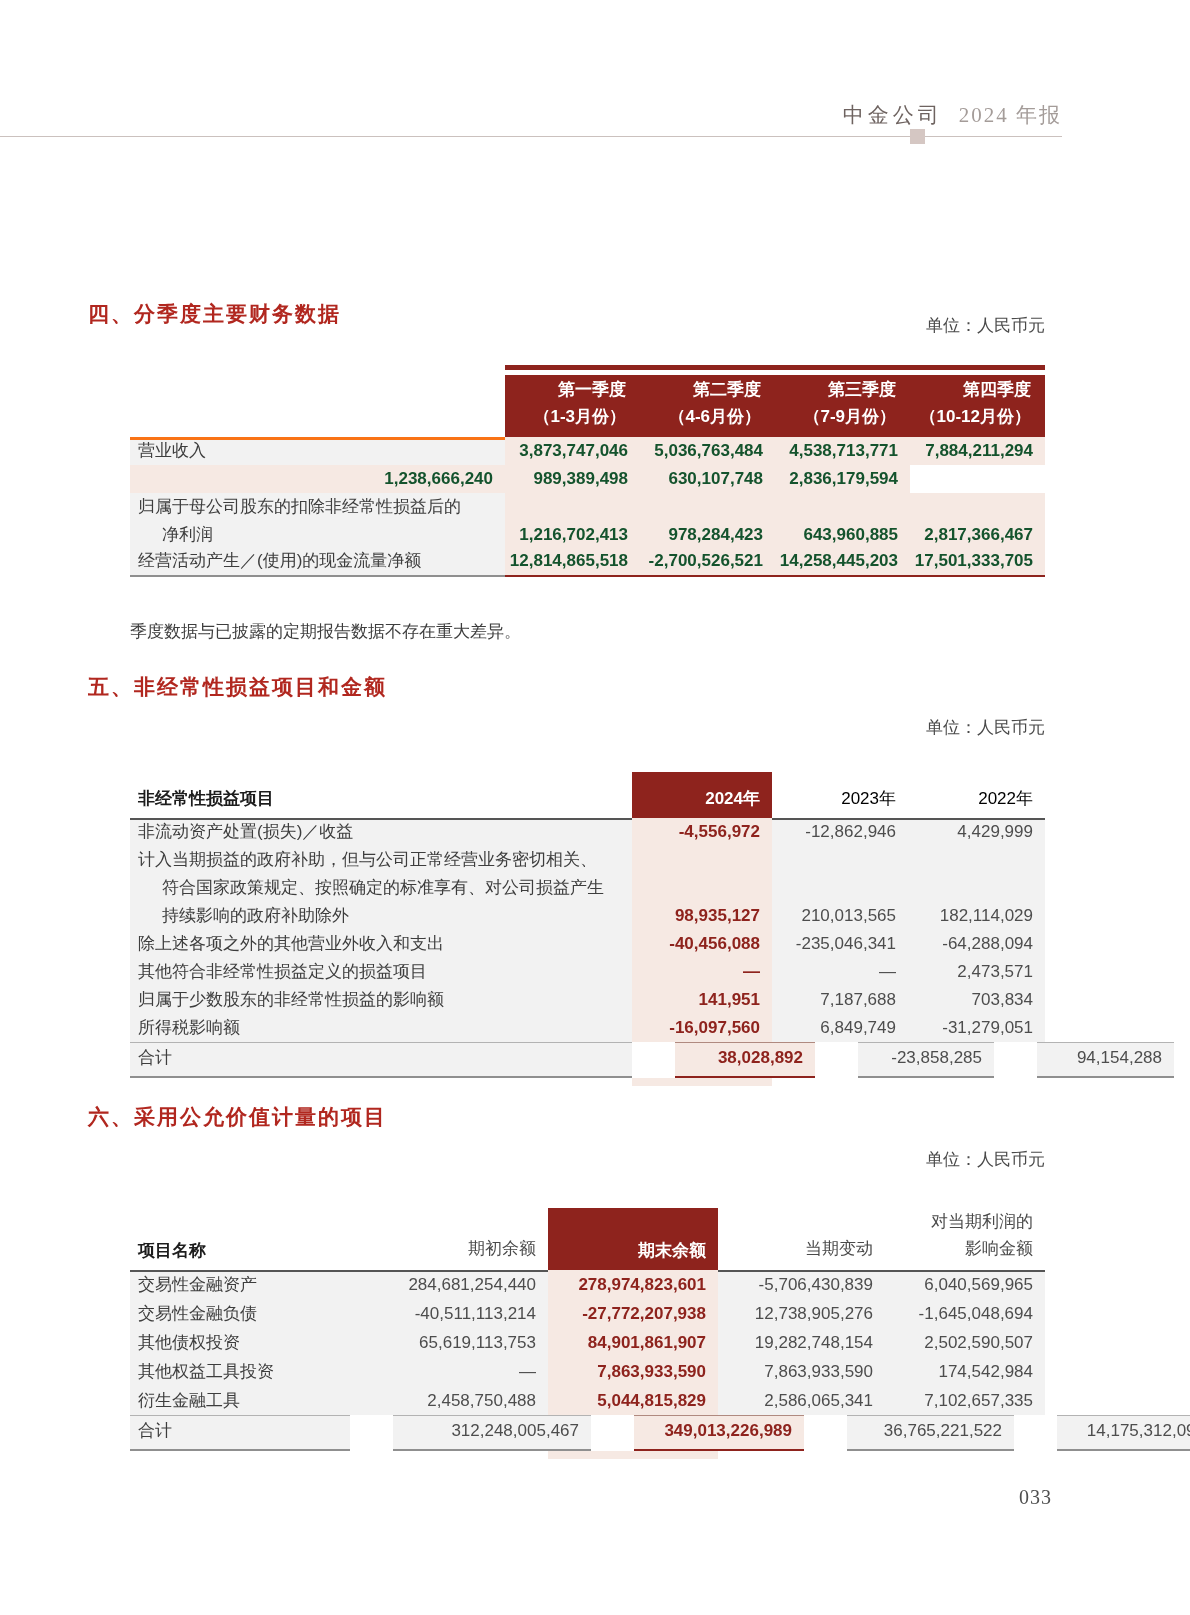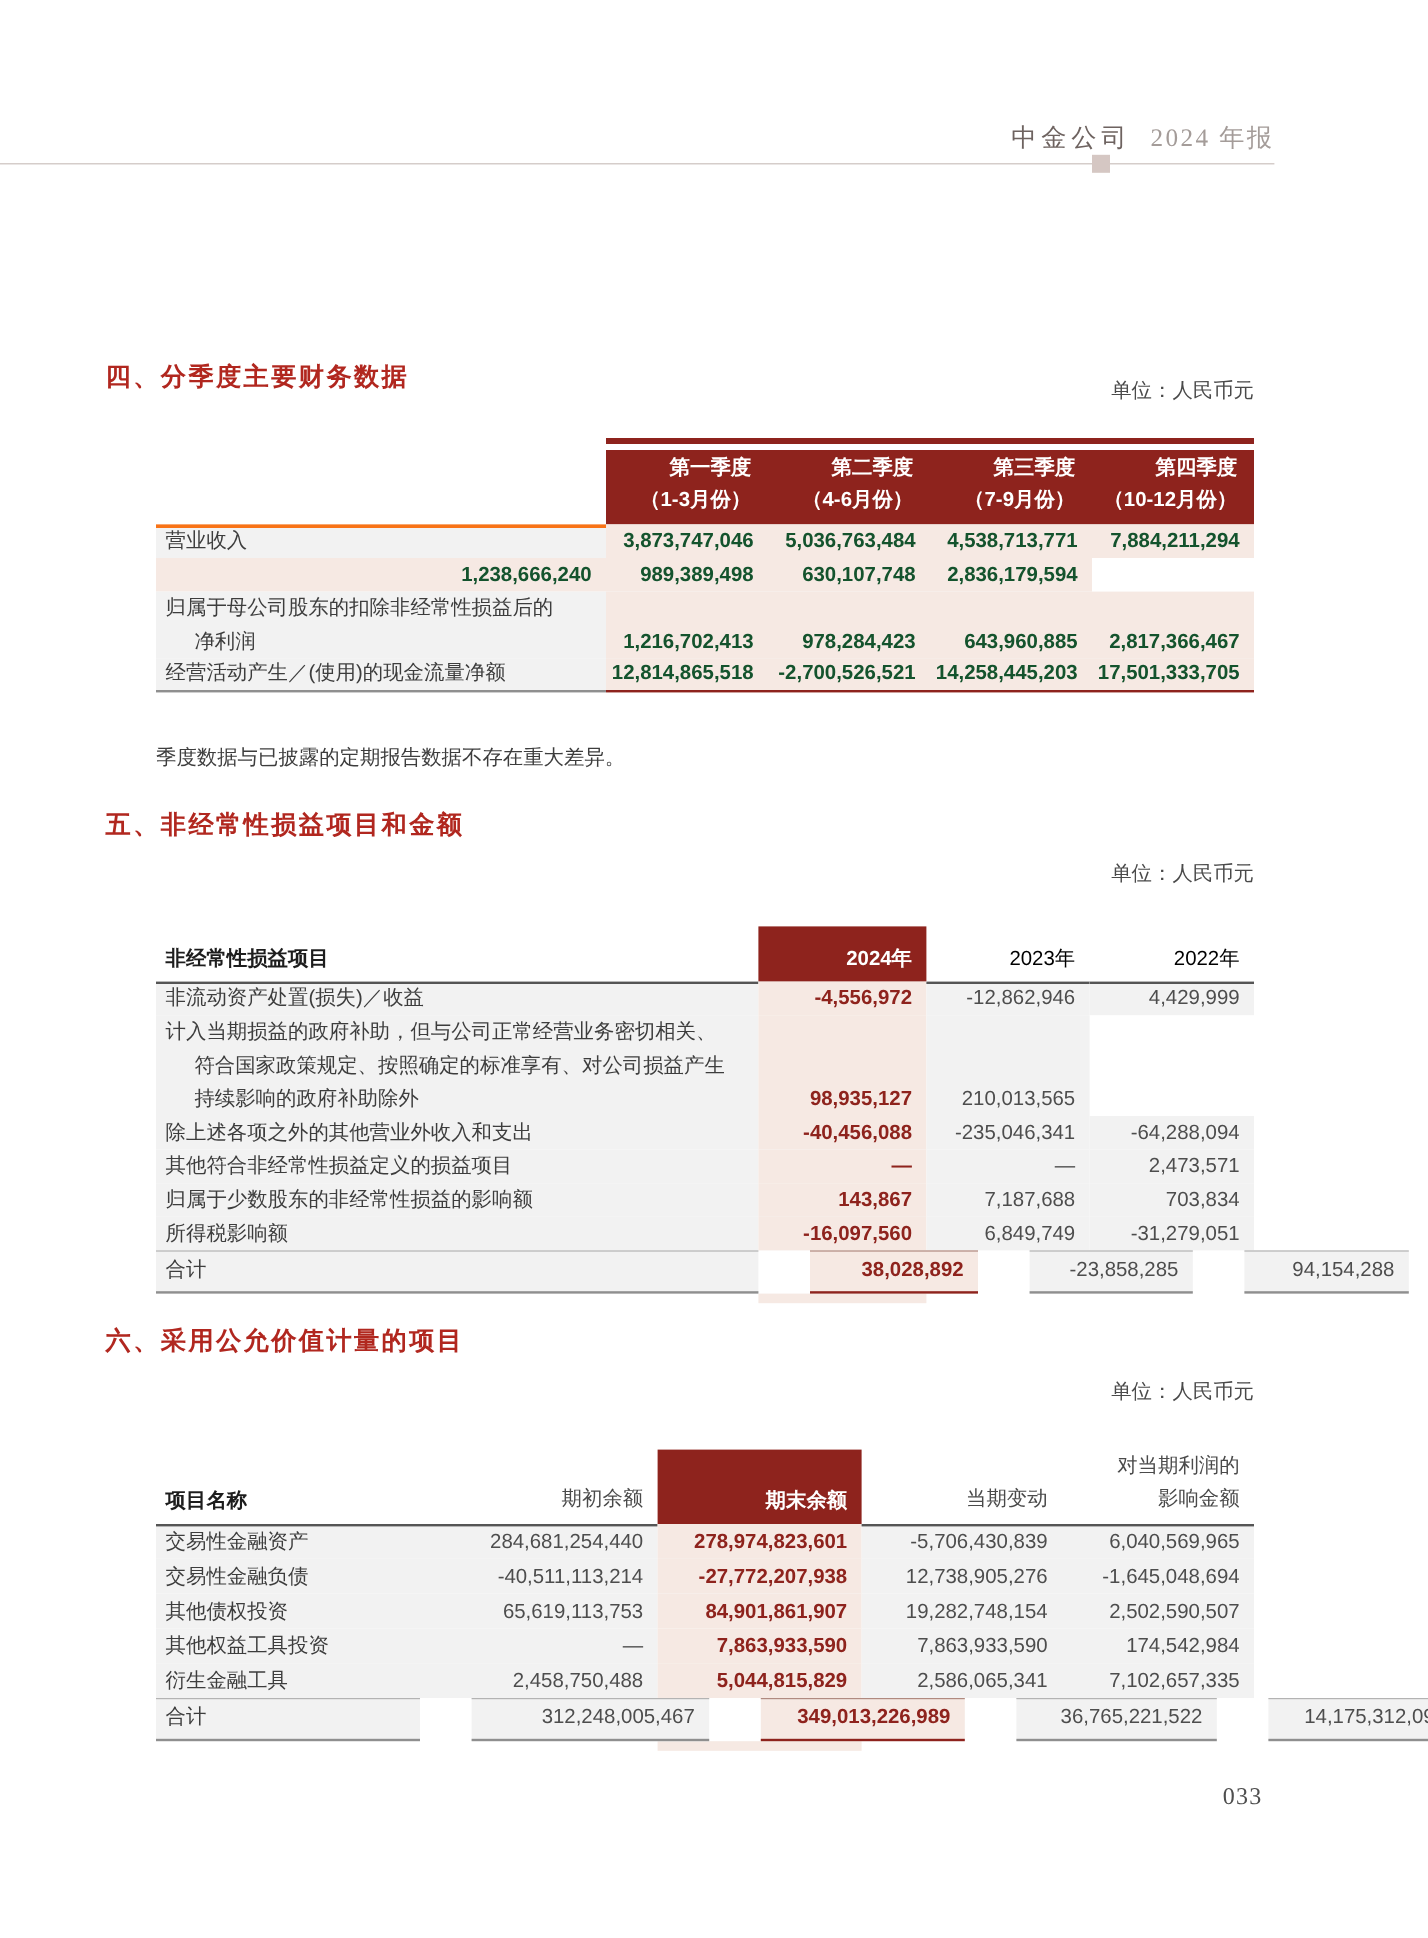--- a/index.html
+++ b/index.html
@@ -168,36 +168,37 @@
     <div class="row body-row" style="height:84px;">
       <div class="cell lab grayc">
           <div>
             <div>计入当期损益的政府补助，但与公司正常经营业务密切相关、</div>
             <div class="indent">符合国家政策规定、按照确定的标准享有、对公司损益产生</div>
             <div class="indent">持续影响的政府补助除外</div>
           </div>
         </div>
       <div class="cell num pinkc">98,935,127</div>
       <div class="cell num grayc graytxt">210,013,565</div>
+      <div class="cell num grayc graytxt">182,114,029</div>
     </div>
     <div class="row body-row" style="height:28px;">
       <div class="cell lab grayc">除上述各项之外的其他营业外收入和支出</div>
       <div class="cell num pinkc">-40,456,088</div>
       <div class="cell num grayc graytxt">-235,046,341</div>
       <div class="cell num grayc graytxt">-64,288,094</div>
     </div>
     <div class="row body-row" style="height:28px;">
       <div class="cell lab grayc">其他符合非经常性损益定义的损益项目</div>
       <div class="cell num pinkc">—</div>
       <div class="cell num grayc graytxt">—</div>
       <div class="cell num grayc graytxt">2,473,571</div>
     </div>
     <div class="row body-row" style="height:28px;">
       <div class="cell lab grayc">归属于少数股东的非经常性损益的影响额</div>
-      <div class="cell num pinkc">143,867</div>
+      <div class="cell num pinkc">141,951</div>
       <div class="cell num grayc graytxt">7,187,688</div>
       <div class="cell num grayc graytxt">703,834</div>
     </div>
     <div class="row body-row" style="height:28px;">
       <div class="cell lab grayc">所得税影响额</div>
       <div class="cell num pinkc">-16,097,560</div>
       <div class="cell num grayc graytxt">6,849,749</div>
       <div class="cell num grayc graytxt">-31,279,051</div>
     </div>
     <div class="row total-row">

